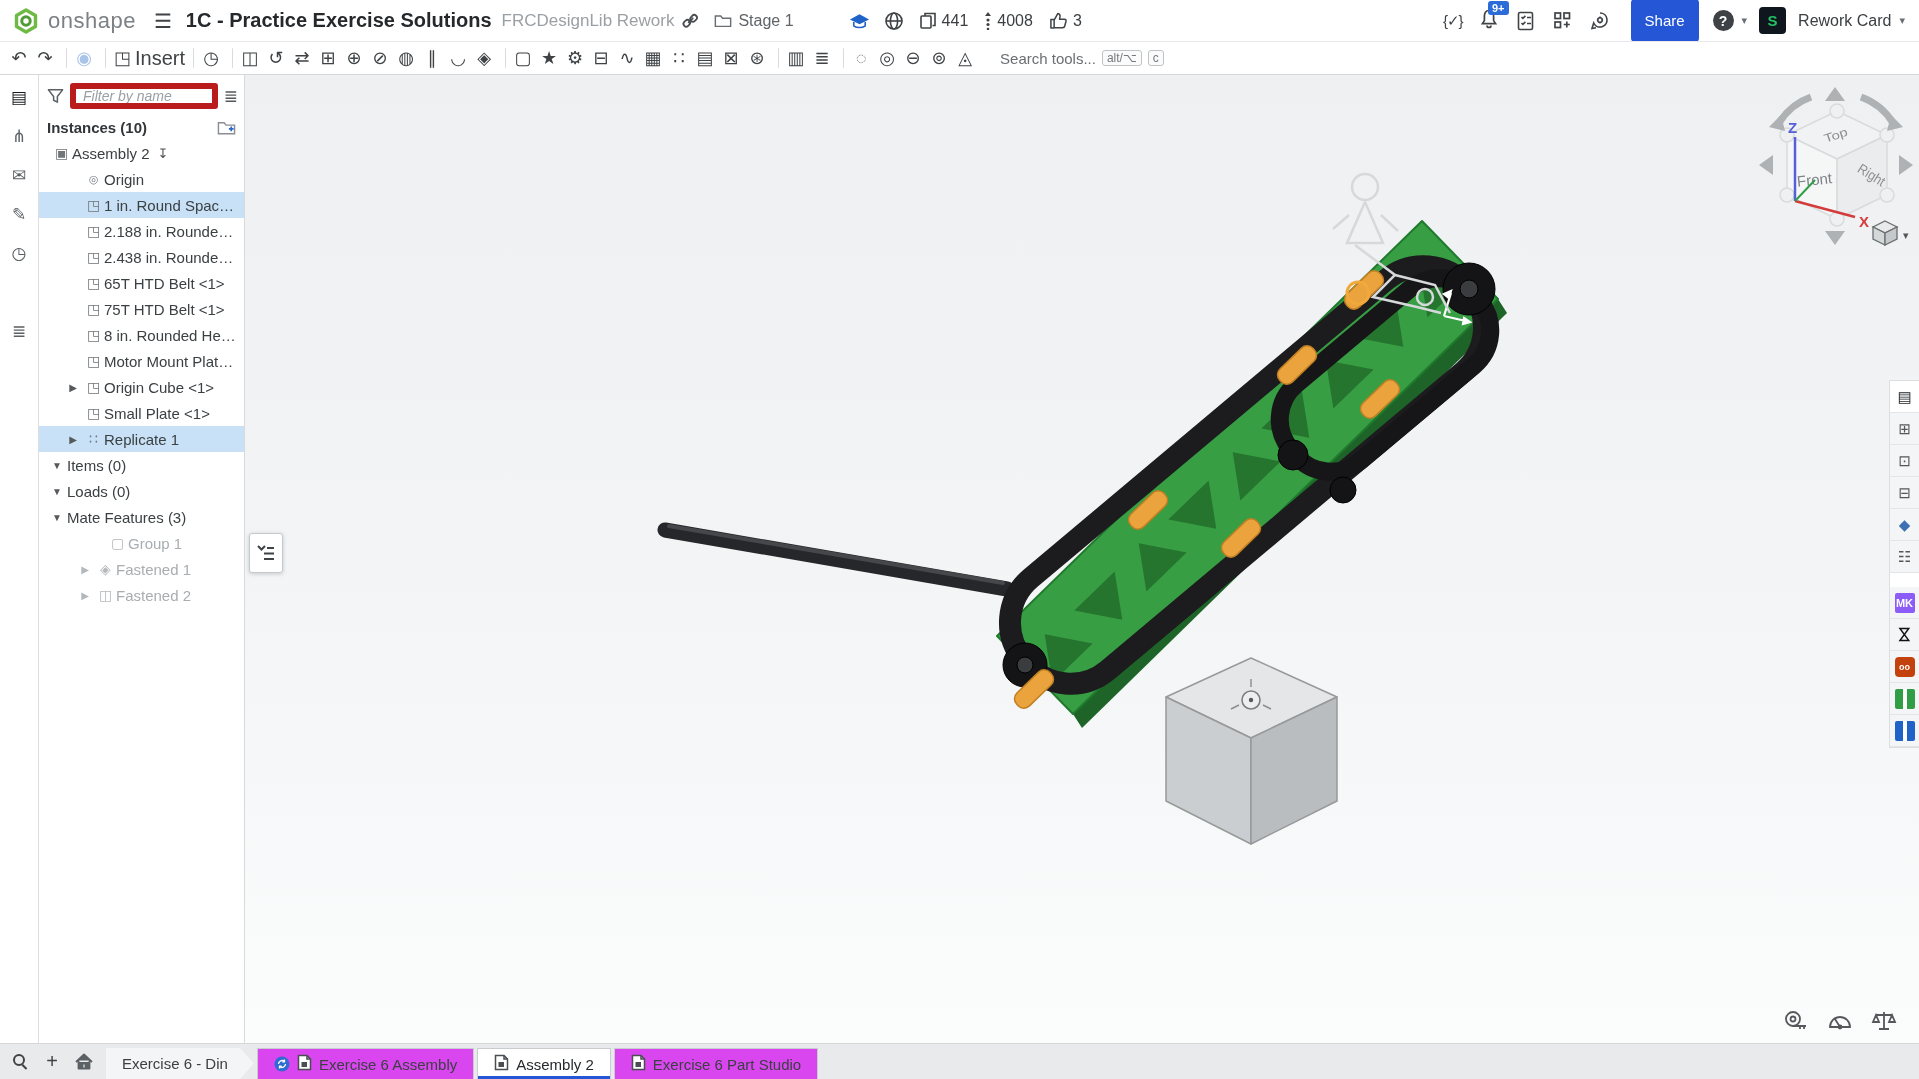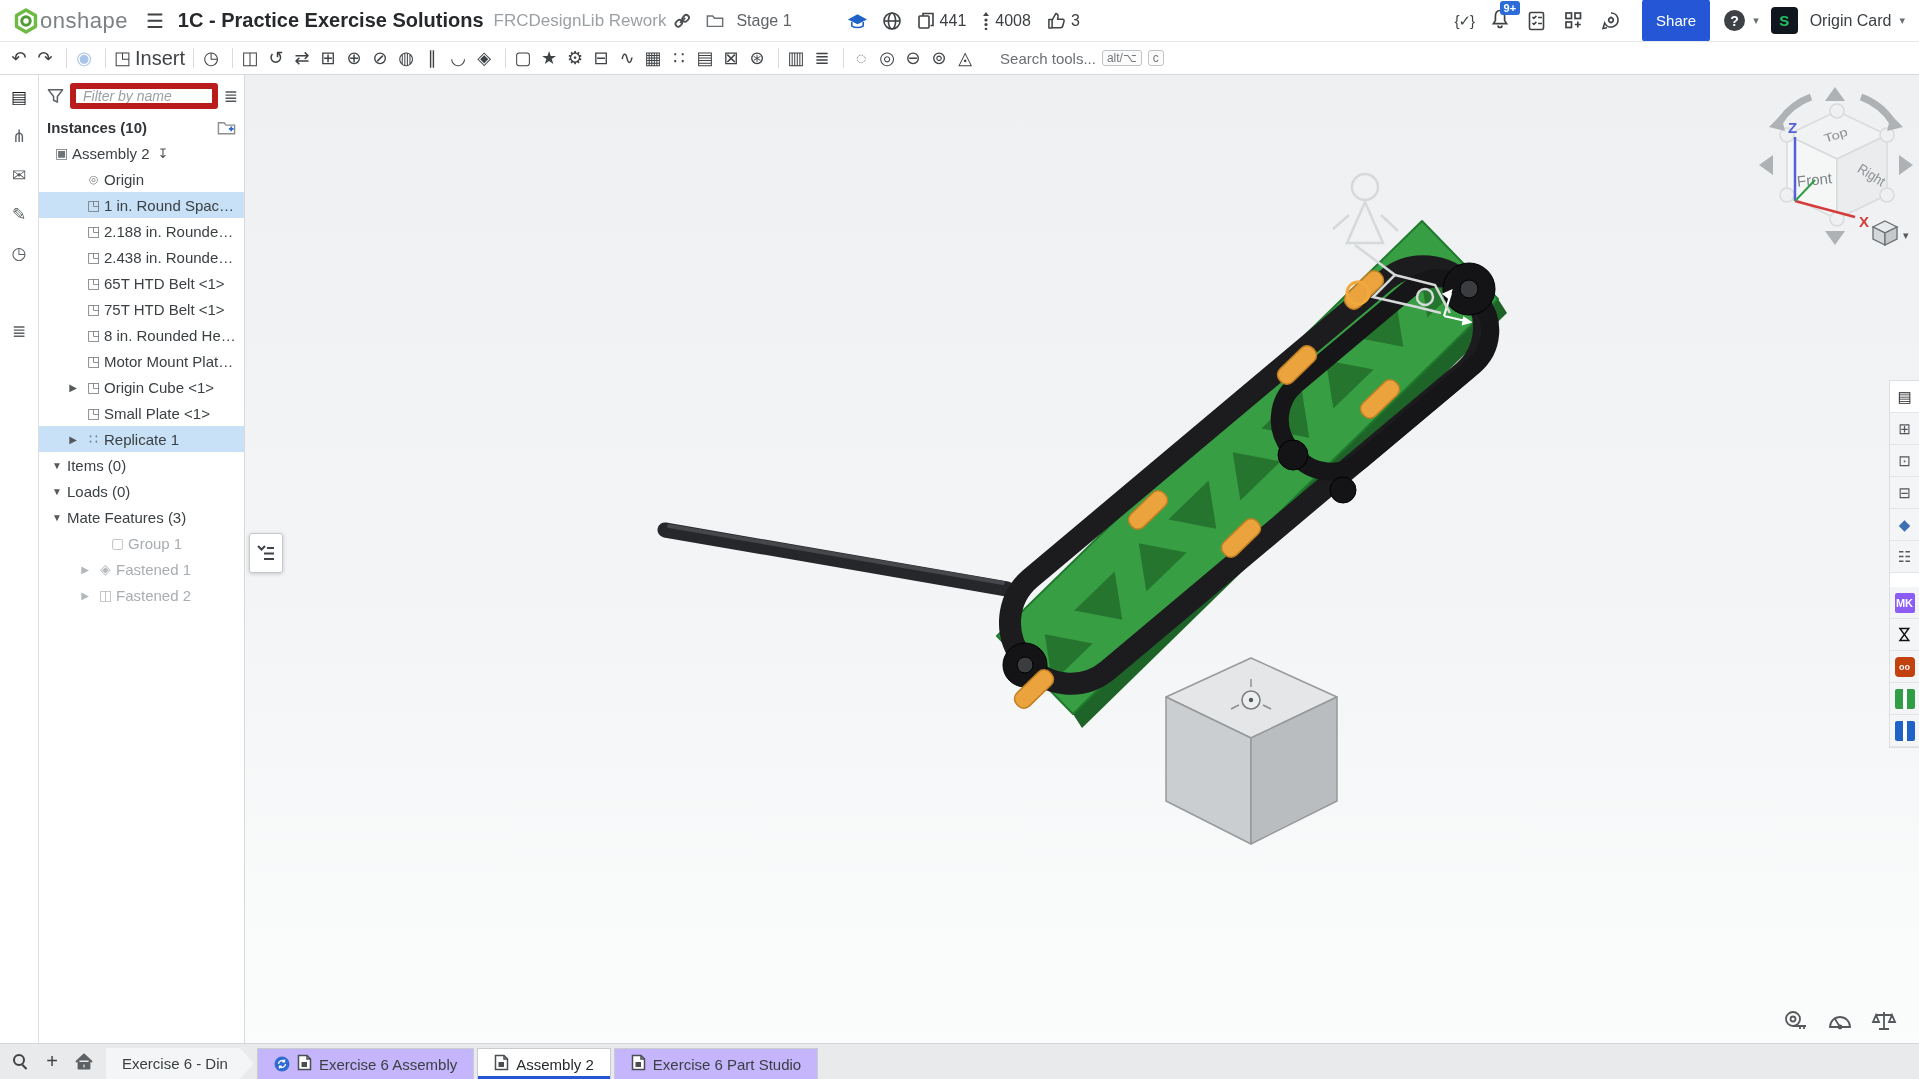--- a/index.html
+++ b/index.html
@@ -1,27 +1,27 @@
 <!DOCTYPE html>
 <html><head>
 <meta charset="utf-8">
 <style>
   html,body{margin:0;padding:0;background:#dfe1e3;}
   *{box-sizing:border-box;font-family:"Liberation Sans",sans-serif;}
   .app{position:relative;width:1919px;height:1079px;background:#fff;overflow:hidden;display:flex;flex-direction:column;}
 
   
   .topbar{height:41px;display:flex;align-items:center;padding:0 10px 0 12px;background:#fff;flex:none;}
-  .logo{display:flex;align-items:center;}
+  .logo{display:flex;align-items:center;gap:8px;}
   .logo-name{font-size:22px;color:#7c8185;letter-spacing:.5px;}
   .hamburger{font-size:20px;color:#3f4346;margin:0 14px 0 18px;cursor:pointer;}
   .doc-title{font-size:20px;font-weight:700;color:#26292c;white-space:nowrap;}
   .doc-sub{font-size:17px;color:#9ba0a4;margin-left:10px;white-space:nowrap;}
   .hicon{color:#4a4e52;display:inline-flex;align-items:center;justify-content:center;margin:0 7px;}
-  .loc{display:flex;align-items:center;gap:12px;font-size:16px;color:#5f6468;margin-left:8px;}
+  .loc{display:flex;align-items:center;gap:6px;font-size:16px;color:#5f6468;margin-left:8px;}
   .stats{display:flex;align-items:center;margin-left:48px;}
   .stat{display:flex;align-items:center;gap:5px;font-size:16px;color:#3c4043;margin:0 8px;}
   .tb-right{margin-left:auto;display:flex;align-items:center;gap:4px;}
   .bell-wrap{position:relative;margin:0 6px;}
   .badge{position:absolute;top:-7px;right:-10px;background:#2b6cd9;color:#fff;font-size:11px;font-weight:700;padding:1px 4px;border-radius:3px;}
   .tasks{font-size:15px;color:#3f4346;margin:0 6px;letter-spacing:-1px;}
   .share-btn{background:#2456d6;color:#fff;font-size:15px;border:none;border-radius:4px;padding:13px 14px;margin:0 10px;cursor:pointer;}
   .help-circle{width:21px;height:21px;border-radius:50%;background:#3e4246;color:#fff;font-size:14px;font-weight:700;display:inline-flex;align-items:center;justify-content:center;}
   .caret{font-size:11px;color:#6a6f73;margin:0 4px;}
   .avatar{width:27px;height:27px;border-radius:4px;background:#10161d;color:#23c063;font-weight:700;font-size:15px;display:inline-flex;align-items:center;justify-content:center;margin:0 4px;}
@@ -83,21 +83,21 @@
   .ricon.appblack span{transform:rotate(90deg);}
   .ricon.approbot span{width:20px;height:20px;background:#c2410c;color:#fff;font-size:9px;font-weight:700;border-radius:4px;}
   .ricon.bookgreen span{width:20px;height:20px;border-radius:2px;background:linear-gradient(90deg,#2f9e44 40%,#fff 40%,#fff 60%,#2f9e44 60%);}
   .ricon.bookblue span{width:20px;height:20px;border-radius:2px;background:linear-gradient(90deg,#1f62c8 40%,#fff 40%,#fff 60%,#1f62c8 60%);}
   .measure-tools{position:absolute;right:22px;bottom:10px;display:flex;gap:18px;color:#55595c;}
 
   
   .tabbar{height:36px;background:#e9eaeb;border-top:1px solid #d4d6d8;display:flex;align-items:flex-end;padding:0 4px;flex:none;}
   .fbtn{height:36px;display:flex;align-items:center;justify-content:center;width:32px;color:#3f4346;cursor:pointer;font-size:20px;}
   .tabs{display:flex;align-items:flex-end;gap:3px;margin-left:6px;}
-  .tab{display:flex;align-items:center;gap:7px;height:31px;padding:0 16px;background:#c4b5fd;border:1px solid #c9ccce;border-bottom:none;font-size:15px;color:#3c4043;cursor:pointer;white-space:nowrap;}
+  .tab{display:flex;align-items:center;gap:7px;height:31px;padding:0 16px;background:#d946ef;border:1px solid #c9ccce;border-bottom:none;font-size:15px;color:#3c4043;cursor:pointer;white-space:nowrap;}
   .tab .sync-badge{display:none;}
   .tab.hasbadge .sync-badge{display:inline-flex;}
   .tab.arrow{clip-path:polygon(0 0,calc(100% - 14px) 0,100% 50%,calc(100% - 14px) 100%,0 100%);background:#f4f5f6;border:none;padding-right:26px;}
   .tab.active{background:#fff;box-shadow:inset 0 -3px 0 #2456d6;color:#26292c;}
 </style>
 </head>
 <body>
 
 <div class="app">
 
@@ -205,21 +205,21 @@
               <path d="M10 2 a7 7 0 1 1 -6.3 10 L2 17.5 l4 -.8"></path>
               <circle cx="10" cy="9" r="2.3"></circle>
               <path d="M10 5.4 v1.3 M10 11.3 v1.3 M6.9 9 h1.3 M11.8 9 h1.3"></path>
             </g>
           </svg>
       </span>
       <button class="share-btn">Share</button>
       <span class="help-circle">?</span>
       <span class="caret">▾</span>
       <span class="avatar">S</span>
-      <span class="username">Origin Card</span>
+      <span class="username">Rework Card</span>
       <span class="caret">▾</span>
     </div>
   </header>
 
   <div class="toolbar">
     <div style="display:flex;align-items:center;">
 
         <span class="tbicon">
           <span>↶</span>
           <span class="tlabel2"></span>

